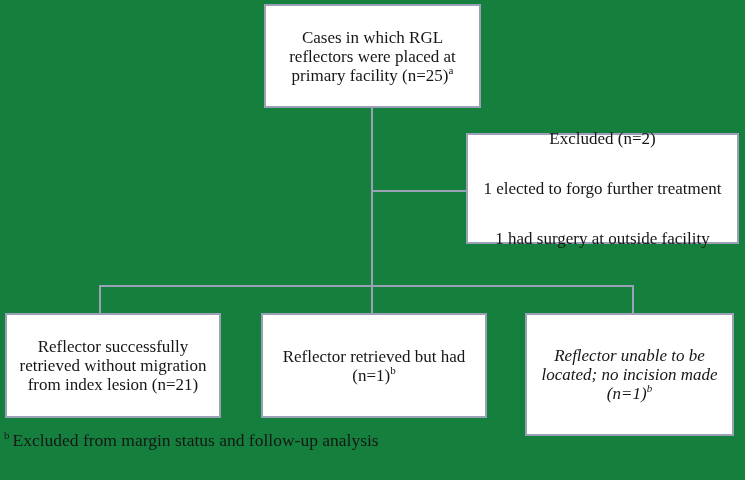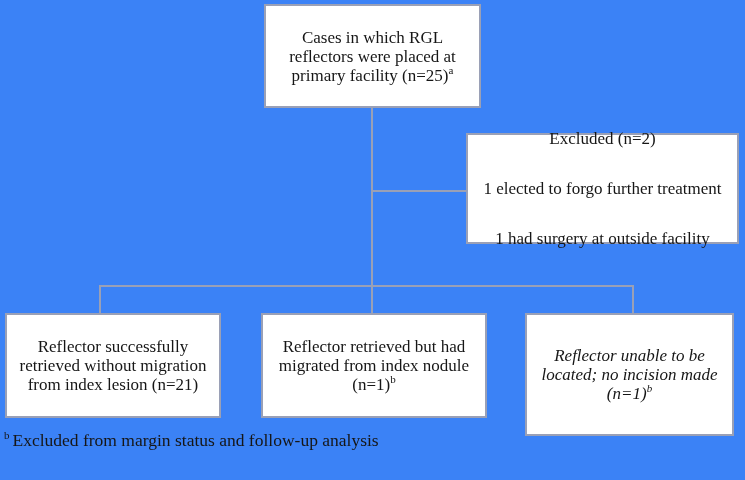--- a/index.html
+++ b/index.html
@@ -4,21 +4,21 @@
 <style>
   html, body {
     margin: 0;
     padding: 0;
     background: #ffffff;
   }
   .canvas {
     position: relative;
     width: 745px;
     height: 480px;
-    background: #3b82f6;
+    background: #15803d;
     font-family: "Liberation Serif", "DejaVu Serif", serif;
     color: #161616;
     overflow: hidden;
   }
   .box {
     position: absolute;
     box-sizing: border-box;
     border: 2px solid #9aa0b6;
     background: #ffffff;
     display: flex;
@@ -89,21 +89,20 @@
   </div>
 
   <div class="box" id="box-retrieved">
     <div>Reflector successfully</div>
     <div>retrieved without migration</div>
     <div>from index lesion (n=21)</div>
   </div>
 
   <div class="box" id="box-migrated">
     <div>Reflector retrieved but had</div>
-    <div>migrated from index nodule</div>
     <div><span>(n=1)</span><sup>b</sup></div>
   </div>
 
   <div class="box" id="box-notfound">
     <div>Reflector unable to be</div>
     <div>located; no incision made</div>
     <div><span>(n=1)</span><sup>b</sup></div>
   </div>
 
   <div class="footnotes">

